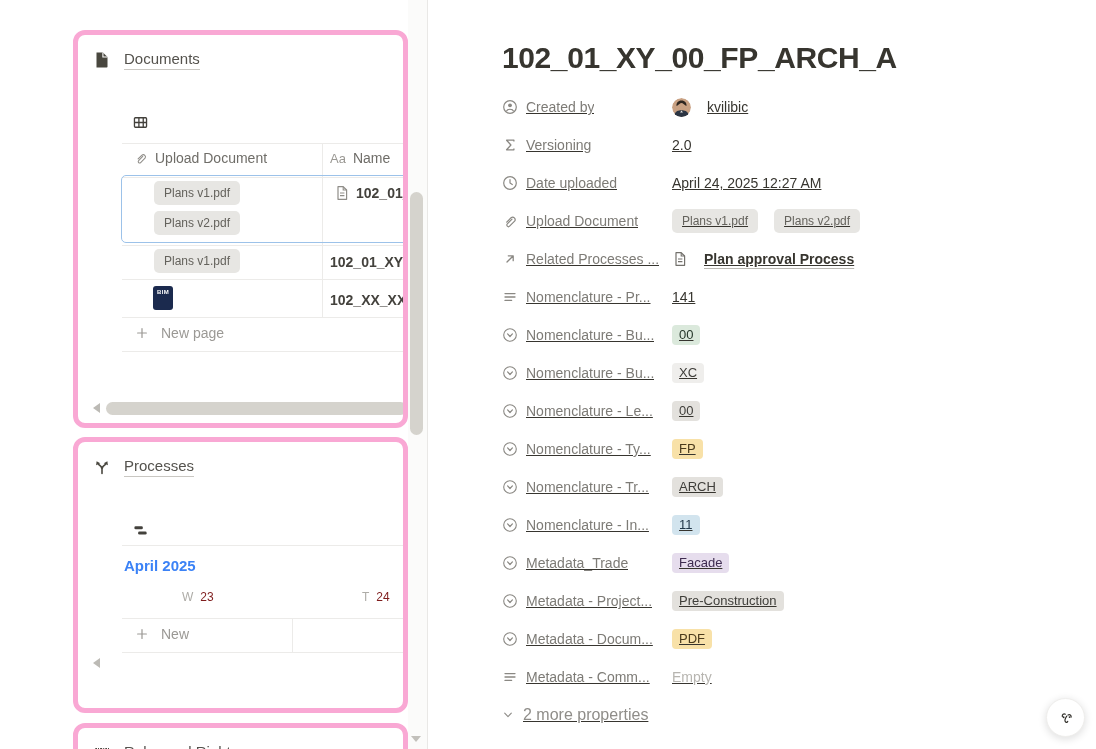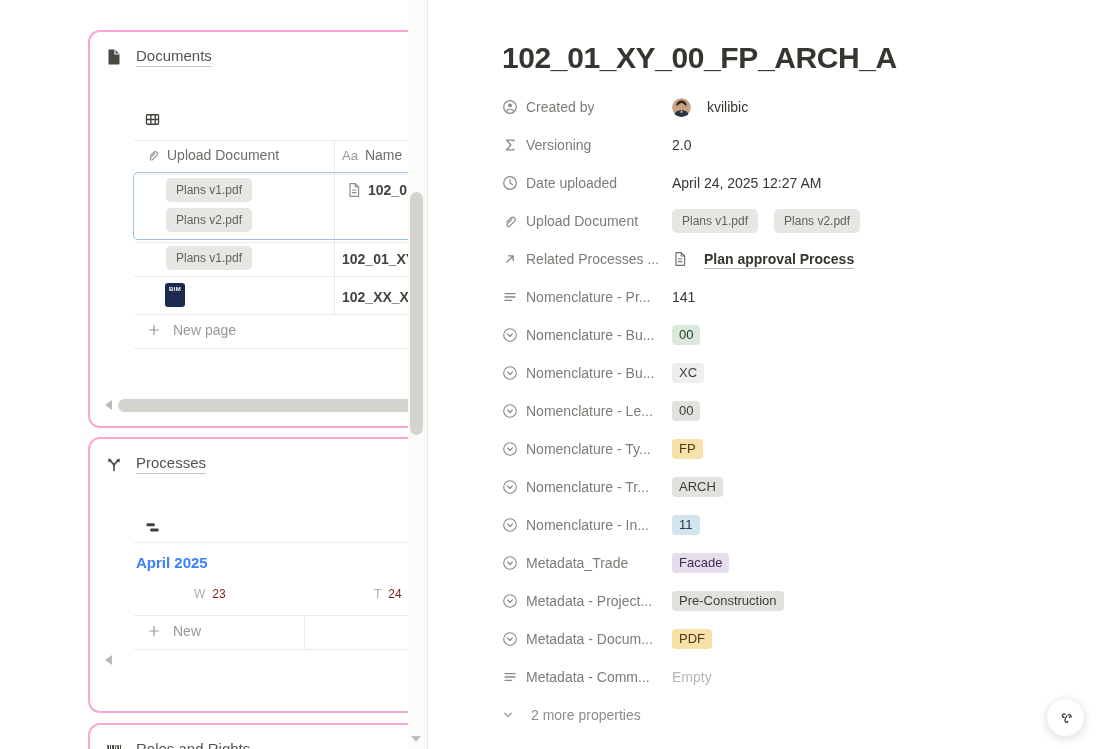--- a/index.html
+++ b/index.html
@@ -7,21 +7,21 @@
           font-family:"Liberation Sans","DejaVu Sans",sans-serif;color:#37352f;background:#fff;}
 
   
   .side-peek{position:absolute;left:0;top:0;width:427px;height:749px;overflow:hidden;background:#fff;}
   .peek-divider{position:absolute;left:427px;top:0;bottom:0;width:1px;background:#e9e8e6;}
   .vtrack{position:absolute;left:408px;top:0;bottom:0;width:19px;background:#fbfbfa;}
   .vthumb{position:absolute;left:410px;top:192px;width:13px;height:243px;border-radius:7px;background:#d5d3cd;}
   .vdown{position:absolute;left:411px;top:736px;width:0;height:0;
          border-left:5px solid transparent;border-right:5px solid transparent;border-top:6px solid #c2c0bb;}
 
-  .card{position:absolute;left:88px;width:335px;background:#fff;border:2px solid #f9a8d4;border-radius:12px;overflow:hidden;box-sizing:border-box;}
+  .card{position:absolute;left:73px;width:335px;background:#fff;border:5px solid #f9a8d4;border-radius:12px;overflow:hidden;box-sizing:border-box;}
   .card-doc{top:30px;height:398px;}
   .card-proc{top:437px;height:276px;}
   .card-roles{top:723px;height:80px;}
 
   .ctitle-row{position:absolute;left:15px;top:15px;display:flex;align-items:center;gap:13px;}
   .ctitle{font-size:15px;color:#54524d;border-bottom:1px solid #c9c7c2;padding-bottom:2px;white-space:nowrap;cursor:pointer;}
   .hicon{width:18px;height:18px;color:#49473f;flex:0 0 auto;}
 
   .viewicon{position:absolute;left:54px;top:79px;width:17px;height:17px;color:#43413c;}
   .viewicon2{position:absolute;left:54px;top:80px;width:17px;height:17px;color:#43413c;}
@@ -54,38 +54,38 @@
   .tri-left{position:absolute;width:0;height:0;border-top:5px solid transparent;border-bottom:5px solid transparent;border-right:7px solid #bcbab5;}
 
   .month{position:absolute;left:46px;top:115px;font-size:15px;font-weight:bold;color:#3b82f6;}
   .day{position:absolute;top:148px;font-size:12px;white-space:nowrap;}
   .day .wd{color:#aeaca7;margin-right:7px;}
   .day .dt{color:#7f1d1d;}
 
   
   .main{position:absolute;left:428px;top:0;width:668px;height:749px;background:#fff;padding:40px 0 0 74px;box-sizing:border-box;}
   .ptitle{margin:0;font-size:30px;line-height:36px;font-weight:bold;color:#37352f;letter-spacing:-0.4px;white-space:nowrap;}
-  .props{margin-top:12px;}
+  .props{margin-top:12px;text-decoration:underline;}
   .prow{height:38px;display:flex;align-items:center;}
   .plabel{width:170px;flex:0 0 170px;display:flex;align-items:center;gap:8px;cursor:pointer;}
   .plabel-text{font-size:14px;color:#7d7b76;white-space:nowrap;overflow:hidden;}
   .picon{width:16px;height:16px;color:#8a8883;flex:0 0 auto;}
   .pvalue{display:flex;align-items:center;gap:16px;font-size:14px;color:#37352f;min-height:38px;}
   .pvalue .pgicon{width:16px;height:16px;color:#73716c;}
   .relink{font-size:14px;font-weight:600;color:#37352f;text-decoration:underline;text-decoration-color:#b9b7b2;text-underline-offset:3.5px;}
   .avatar{width:19px;height:19px;border-radius:50%;overflow:hidden;flex:0 0 auto;}
   .badge{display:inline-block;font-size:13px;line-height:20px;padding:0 7px;border-radius:4px;color:#3f3e3a;white-space:nowrap;}
   .b-green{background:#dbe9dc;color:#26382b;}
   .b-lgray{background:#efeeec;}
   .b-gray{background:#e3e1dd;}
   .b-yellow{background:#f8e1a8;color:#4a3a1c;}
   .b-blue{background:#d2e4ee;color:#22384a;}
   .b-purple{background:#e6dded;color:#3e2c50;}
   .empty{color:#b7b5b0;}
-  .morerow{height:38px;display:flex;align-items:center;gap:17px;color:#8f8d89;font-size:14px;cursor:pointer;}
+  .morerow{height:38px;display:flex;align-items:center;gap:9px;color:#8f8d89;font-size:16px;cursor:pointer;}
   .morerow .cicon{width:12px;height:12px;color:#8f8d89;}
 
   .ai-fab{position:absolute;left:1046px;top:698px;width:37px;height:37px;border-radius:50%;background:#fff;
           border:1px solid #efeeec;box-shadow:0 2px 8px rgba(15,15,15,.14);display:flex;align-items:center;justify-content:center;cursor:pointer;}
   .ai-fab svg{width:22px;height:22px;color:#2f2d28;}
 </style>
 </head>
 <body>
 
 <svg width="0" height="0" style="position:absolute">

